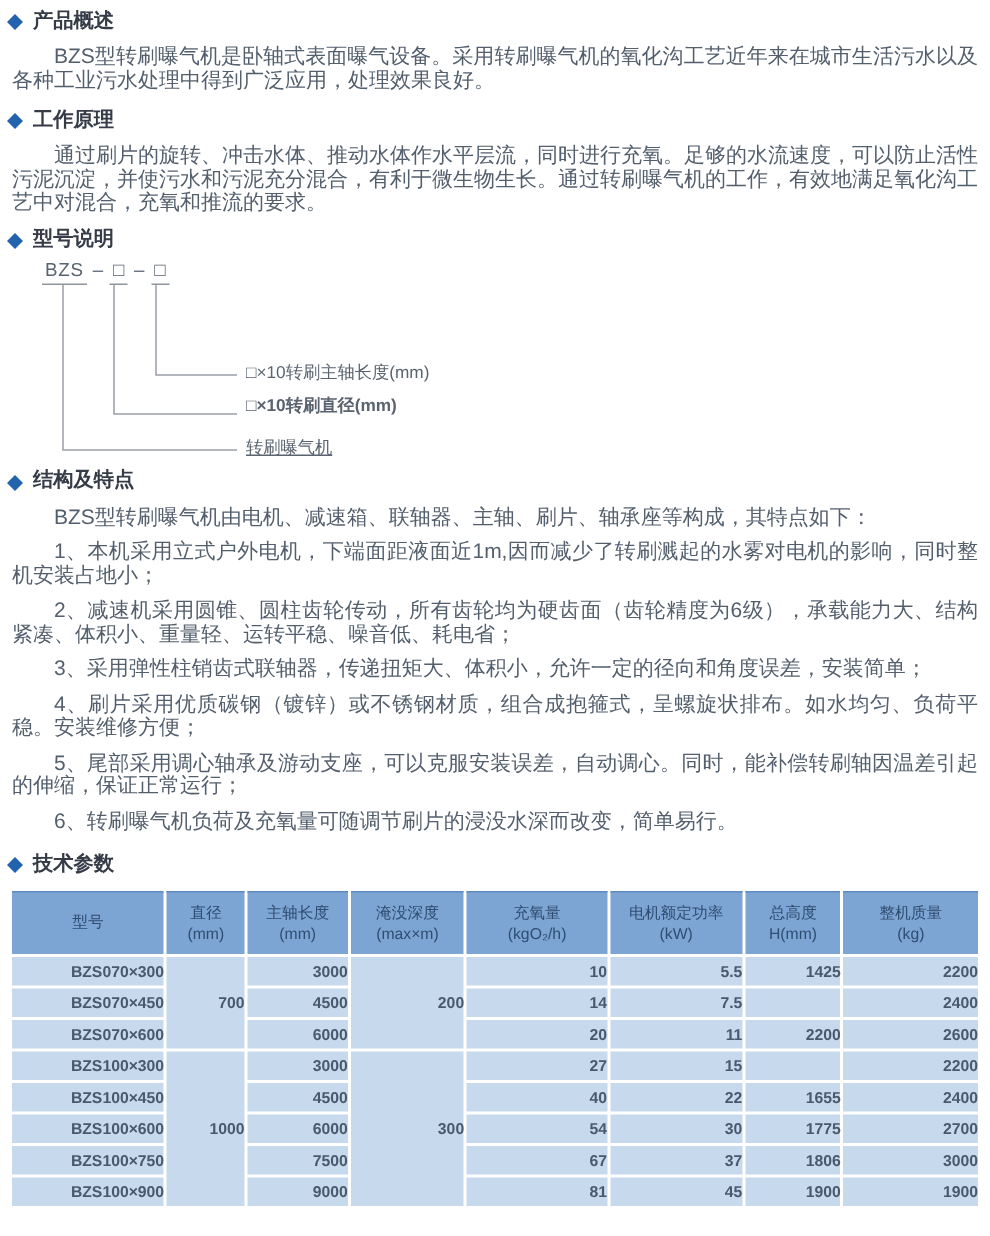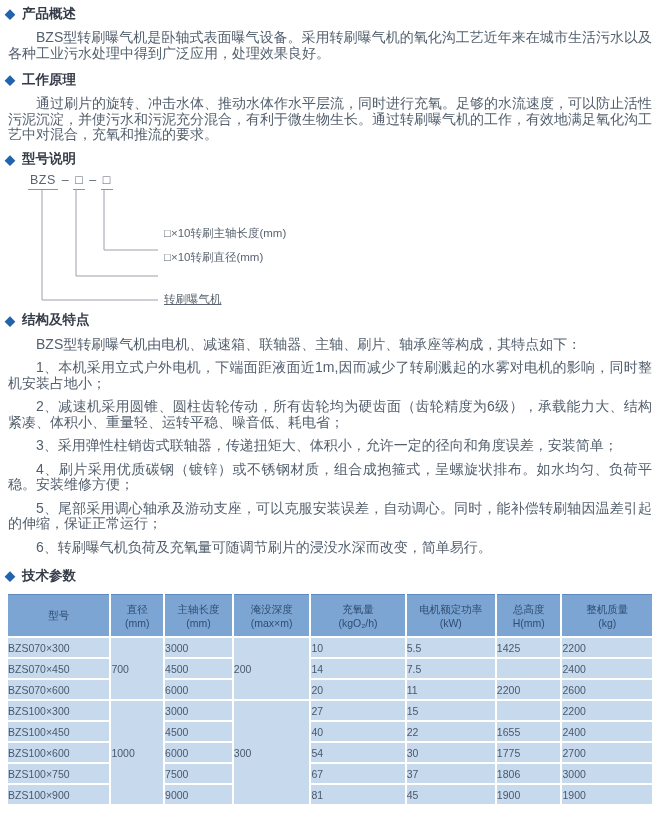--- a/index.html
+++ b/index.html
@@ -62,22 +62,22 @@
   }
   .fml-dash { display: inline-block; margin: 0 4px; color: #5a6470; }
   .dg-label {
     position: absolute;
     left: 164px;
     font-size: 11.5px;
     color: #5a6470;
     line-height: 15px;
     white-space: nowrap;
   }
-  .dg-label-1 { top: 56px; }
-  .dg-label-2 { top: 80px; }
+  .dg-label-1 { top: 72px; }
+  .dg-label-2 { top: 94px; font-weight: bold; }
   .dg-label-3 { top: 122px; text-decoration: underline; }
 
   
   .spec-table {
     margin: 8px 0 0 6px;
     width: 648px;
     border-collapse: separate;
     border-spacing: 2px;
     table-layout: fixed;
     font-size: 10.5px;
@@ -89,24 +89,25 @@
     height: 42px;
     vertical-align: middle;
     border-top: 1px solid #5e8abf;
     padding: 2px 1px;
   }
   .spec-table th .hwrap { display: flex; flex-direction: column; justify-content: flex-start; gap: 2px; }
   .spec-table th span { display: block; line-height: 12px; }
   .spec-table td {
     background: #c7d9ec;
     color: #49596d;
-    text-align: left;
+    text-align: right;
     vertical-align: middle;
     height: 19px;
     padding: 1px 0;
+    font-weight: bold;
   }
 </style>
 </head>
 <body>
 
 <div class="sec-title mt5">
   <span class="diamond">◆</span>
   <span>产品概述</span>
 </div>
 <p class="para">BZS型转刷曝气机是卧轴式表面曝气设备。采用转刷曝气机的氧化沟工艺近年来在城市生活污水以及各种工业污水处理中得到广泛应用，处理效果良好。</p>

